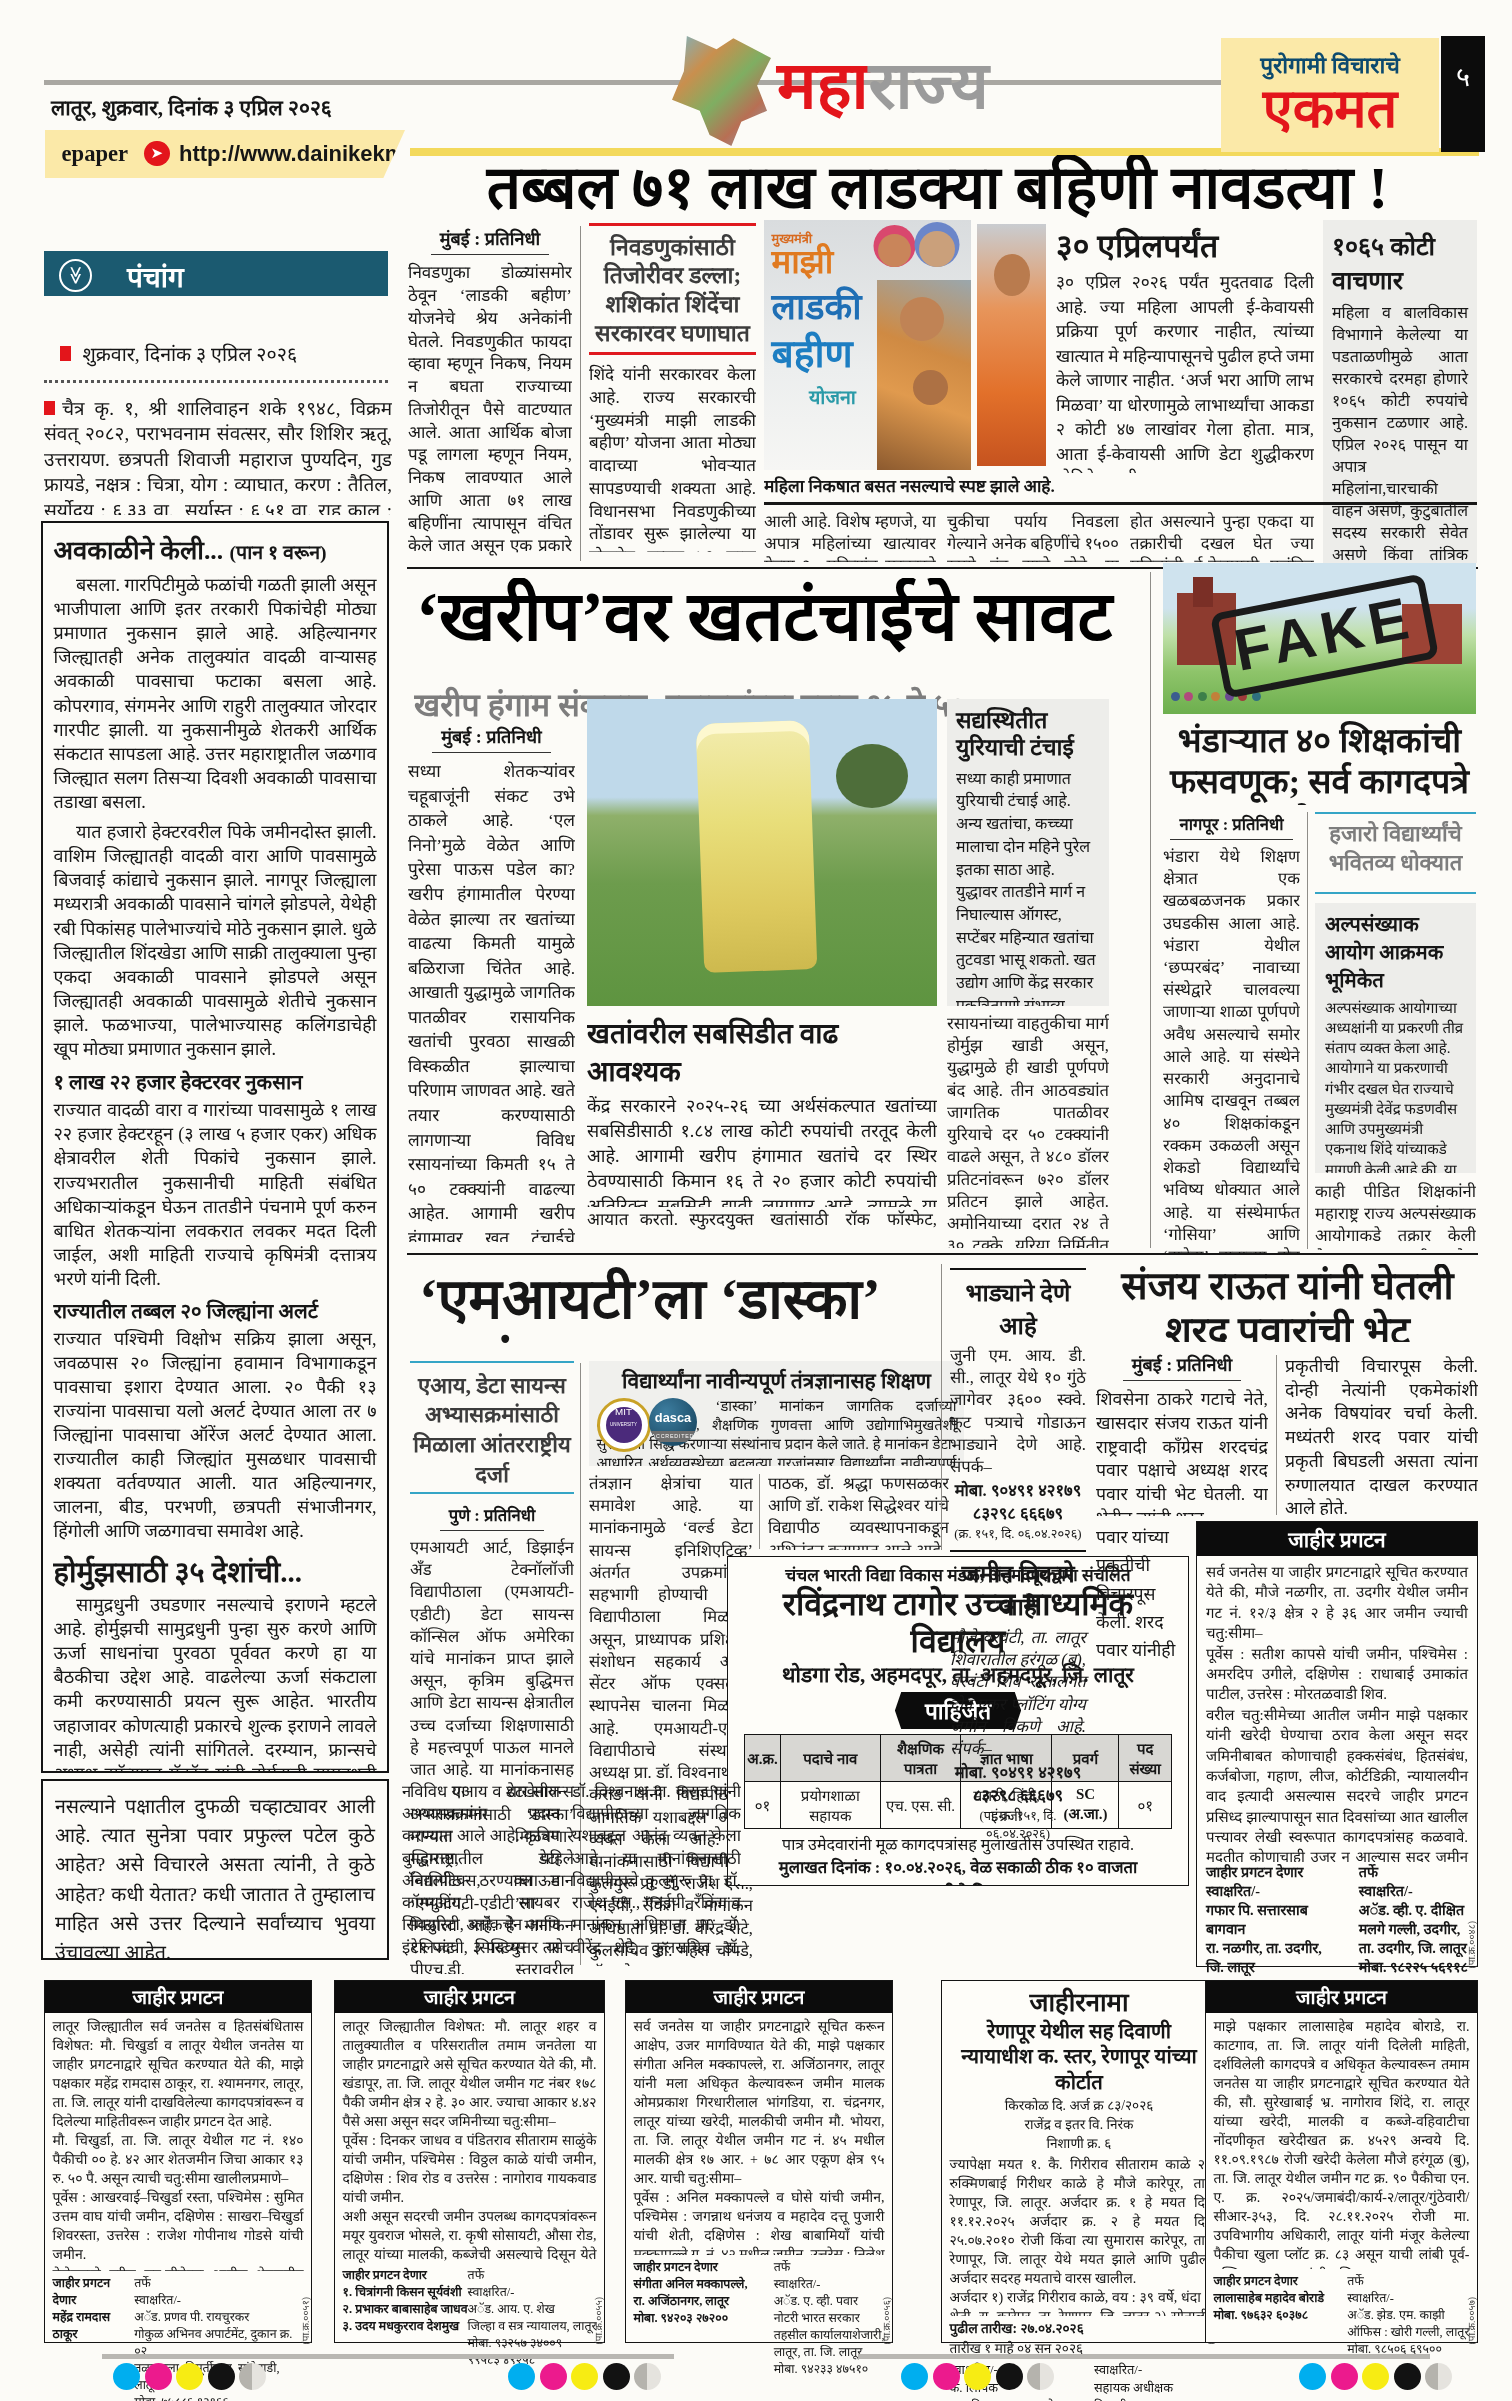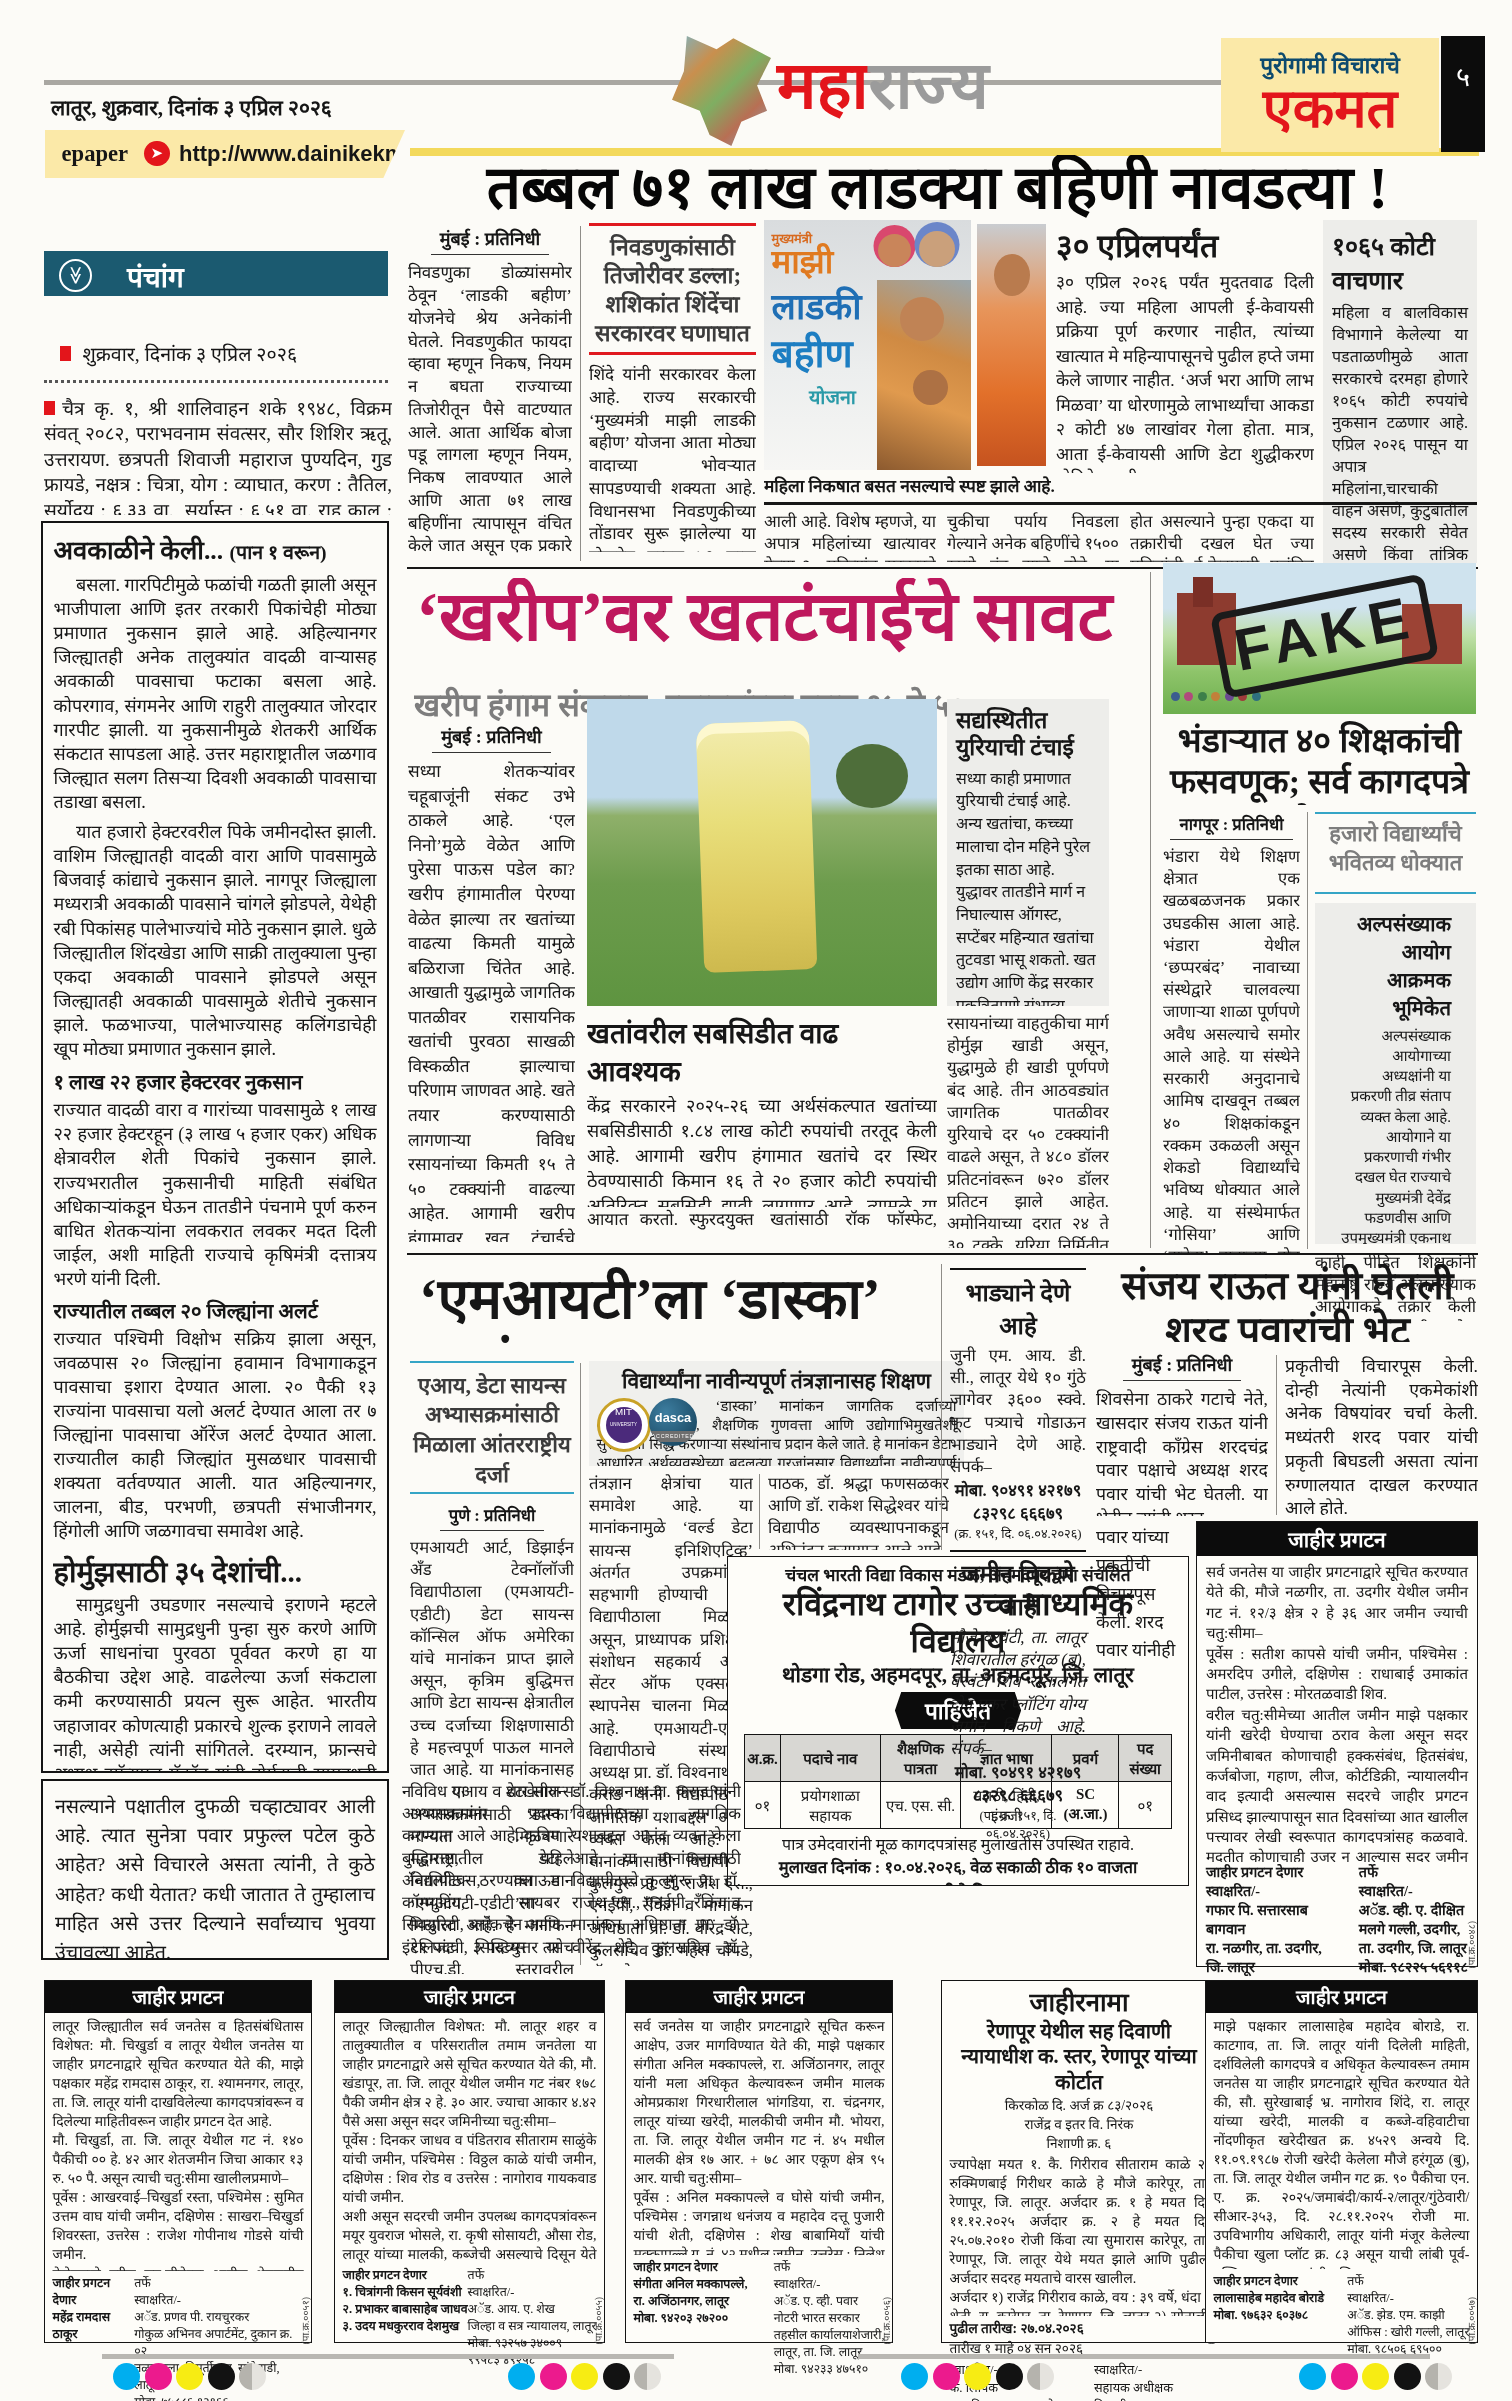--- a/index.html
+++ b/index.html
@@ -126,42 +126,42 @@
   </div>
 
   <div class="abs b ov" style="left:764px;top:474px;width:294px;height:24px;font-size:17.3px;">महिला निकषात बसत नसल्याचे स्पष्ट झाले आहे.</div>
   <div class="abs hrule" style="left:764px;top:502px;width:713px;height:3px;"></div>
 
   <div class="abs jt ov" style="left:764px;top:511px;width:172px;height:51px;font-size:16.6px;">आली आहे. विशेष म्हणजे, या अपात्र महिलांच्या खात्यावर गेल्या २० महिन्यांत सरकारने सुमारे २१ हजार ३०० कोटी रुपये जमा केले आहेत. विशेषत: कुटुंबातील सरकारी नोकरीबाबत</div>
   <div class="abs jt ov" style="left:947px;top:511px;width:172px;height:51px;font-size:16.6px;">चुकीचा पर्याय निवडला गेल्याने अनेक बहिणींचे १५०० रुपये बंद झाले होते. या प्रकरणामुळे राज्यातील अनेक महिला सरकारवर नाराज झाल्या. विरोधकांकडून विरोध</div>
   <div class="abs jt ov" style="left:1130px;top:511px;width:184px;height:51px;font-size:16.6px;">होत असल्याने पुन्हा एकदा या तक्रारीची दखल घेत ज्या महिलांची ई-केवायसी प्रलंबित राहिली होती, त्यांच्यासाठी सरकारने पुन्हा ३० एप्रिल २०२६ पर्यंत मुदतवाढ दिली आहे.</div>
 
   <div class="abs hrule" style="left:407px;top:567px;width:1071px;height:2.3px;"></div>
-  <div class="abs b ov" style="left:416px;top:578px;width:723px;height:96px;font-size:69px;line-height:1.15;color:#be185d;">‘खरीप’वर खतटंचाईचे सावट</div>
+  <div class="abs b ov" style="left:416px;top:578px;width:723px;height:96px;font-size:69px;line-height:1.15;color:#000000;">‘खरीप’वर खतटंचाईचे सावट</div>
   <div class="abs b ov" style="left:414px;top:682px;width:587px;height:39px;font-size:32px;color:#7d7d7d;">खरीप हंगाम संकटात; रसायनांच्या दरात १५ ते ५० टक्के वाढ</div>
 
   <div class="abs ov" style="left:1163px;top:563px;width:313px;height:151px;background:linear-gradient(180deg,#cfe3ee 0%,#cfe3ee 30%,#bfe0a8 48%,#8ec46a 72%,#6daf4e 100%);">
     <div class="abs" style="left:13.6px;top:30px;width:59px;height:72px;background:#8d3b2f;"></div>
     <div class="abs" style="left:30px;top:13.6px;width:19.6px;height:30px;background:#7a2f26;"></div>
     <div class="abs" style="left:239px;top:41px;width:60px;height:60px;background:#9c4335;"></div>
     <div class="abs" style="left:7.5px;top:127px;width:297px;height:10.5px;">
       <span class="dot" style="width:9px;height:9px;background:#3b5d8f;"></span><span class="dot" style="width:9px;height:9px;background:#b04a7c;"></span><span class="dot" style="width:9px;height:9px;background:#3d7f4a;"></span><span class="dot" style="width:9px;height:9px;background:#c2803a;"></span><span class="dot" style="width:9px;height:9px;background:#6a4a8f;"></span><span class="dot" style="width:9px;height:9px;background:#9f3b3b;"></span><span class="dot" style="width:9px;height:9px;background:#2f6f7f;"></span>
     </div>
     <div class="abs ctr b" style="left:53px;top:30px;width:203px;height:72px;border:7.5px solid #1b1b1b;border-radius:12px;transform:rotate(-11deg);font-size:59px;line-height:69px;letter-spacing:6px;color:#1b1b1b;font-family:'Liberation Sans',sans-serif;">FAKE</div>
   </div>
 
   <div class="abs ctr b ov" style="left:1163px;top:721px;width:313px;height:84px;font-size:34px;line-height:1.2;">भंडाऱ्यात ४० शिक्षकांची फसवणूक; सर्व कागदपत्रे बोगस</div>
   <div class="abs" style="left:1163px;top:812px;width:137px;">
     <div class="byline" style="font-size:16.6px;"><span>नागपूर : प्रतिनिधी</span></div>
     <p class="jt ov" style="font-size:16.6px;margin:6px 0 0;height:407px;">भंडारा येथे शिक्षण क्षेत्रात एक खळबळजनक प्रकार उघडकीस आला आहे. भंडारा येथील ‘छप्परबंद’ नावाच्या संस्थेद्वारे चालवल्या जाणाऱ्या शाळा पूर्णपणे अवैध असल्याचे समोर आले आहे. या संस्थेने सरकारी अनुदानाचे आमिष दाखवून तब्बल ४० शिक्षकांकडून रक्कम उकळली असून शेकडो विद्यार्थ्यांचे भविष्य धोक्यात आले आहे. या संस्थेमार्फत ‘गोसिया’ आणि ‘झुबेदा’ नावाच्या दोन शाळा चालवल्या जात होत्या. ना शासनाची मान्यता ना शिक्षण विभागाची. दर्जा मिळवून सरकारी अनुदान मिळवून देतो असे सांगून सुशिक्षित बेरोजगारांना नोकरीचे आमिष दाखवले आणि त्यांच्याकडून पैसे उकळले. जेव्हा</p>
   </div>
   <div class="abs vrule" style="left:1307px;top:812px;height:437px;"></div>
   <div class="abs" style="left:1315px;top:812px;width:161px;">
     <div class="cyanline ctr b ov" style="font-size:22px;color:#7d7d7d;padding:6px 1.5px;height:66px;line-height:1.3;">हजारो विद्यार्थ्यांचे भवितव्य धोक्यात</div>
-    <div class="graybox ov" style="margin-top:9px;height:341px;padding:6px 25px;box-sizing:border-box;text-align:right;">
+    <div class="graybox ov" style="margin-top:9px;height:270px;padding:6px 10px;box-sizing:border-box;">
       <div class="b" style="font-size:20.3px;">अल्पसंख्याक आयोग आक्रमक भूमिकेत</div>
       <p style="font-size:15px;margin:4.5px 0 0;line-height:1.35;">अल्पसंख्याक आयोगाच्या अध्यक्षांनी या प्रकरणी तीव्र संताप व्यक्त केला आहे. आयोगाने या प्रकरणाची गंभीर दखल घेत राज्याचे मुख्यमंत्री देवेंद्र फडणवीस आणि उपमुख्यमंत्री एकनाथ शिंदे यांच्याकडे मागणी केली आहे की, या घोटाळ्यात सामील असलेल्या सर्व दोषी अधिकाऱ्यांवर कठोर कारवाई करण्यात यावी, जेणेकरून भविष्यात मुलांच्या आयुष्याशी असा खेळ होणार नाही.</p>
     </div>
     <p class="jt ov" style="font-size:16.6px;margin:7.5px 0 0;height:69px;">काही पीडित शिक्षकांनी महाराष्ट्र राज्य अल्पसंख्याक आयोगाकडे तक्रार केली तेव्हा या प्रकरणाची सखोल चौकशी सुरू झाली आहे.</p>
   </div>
 
   <div class="abs" style="left:408px;top:724px;width:167px;">
     <div class="byline"><span>मुंबई : प्रतिनिधी</span></div>
     <p class="jt ov" style="font-size:17.3px;margin:7.5px 0 0;height:482px;line-height:1.42;">सध्या शेतकऱ्यांवर चहूबाजूंनी संकट उभे ठाकले आहे. ‘एल निनो’मुळे वेळेत आणि पुरेसा पाऊस पडेल का?  खरीप हंगामातील पेरण्या वेळेत झाल्या तर खतांच्या वाढत्या किमती यामुळे बळिराजा चिंतेत आहे. आखाती युद्धामुळे जागतिक पातळीवर रासायनिक खतांची पुरवठा साखळी विस्कळीत झाल्याचा परिणाम जाणवत आहे. खते तयार करण्यासाठी लागणाऱ्या विविध रसायनांच्या किमती १५ ते ५० टक्क्यांनी वाढल्या आहेत. आगामी खरीप हंगामावर खत टंचाईचे सावट निर्माण झाले आहे. होर्मझच्या सामुद्रधुनीतून होणारी वाहतूक ठप्प असल्याने खतांची सध्या टंचाई नसली तरीही युद्ध लांबल्यास अन्य खतांची टंचाई</p>
   </div>

